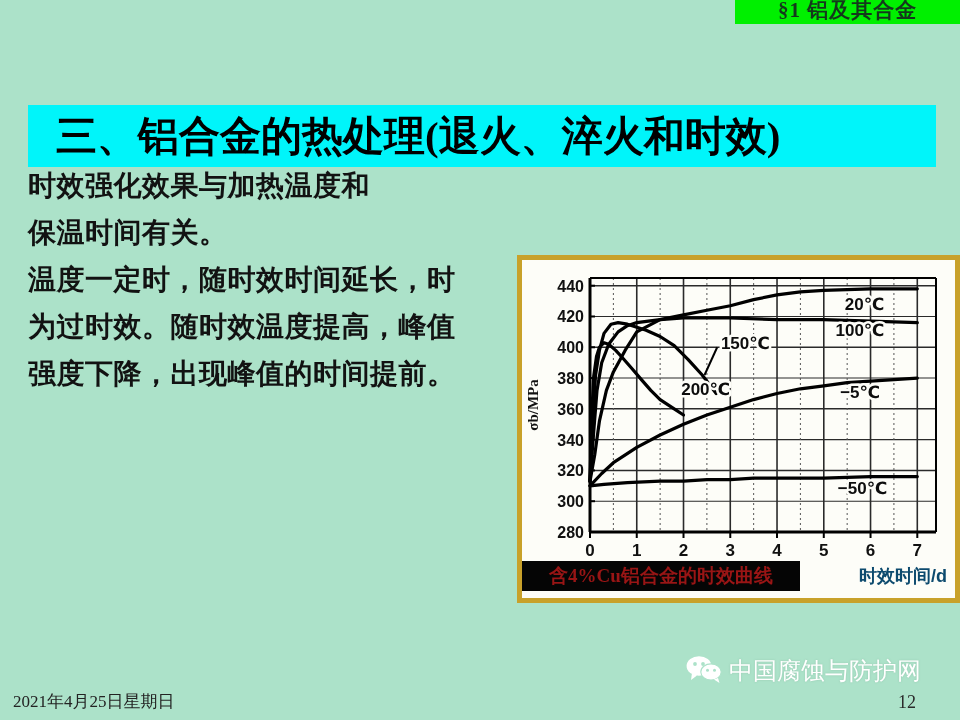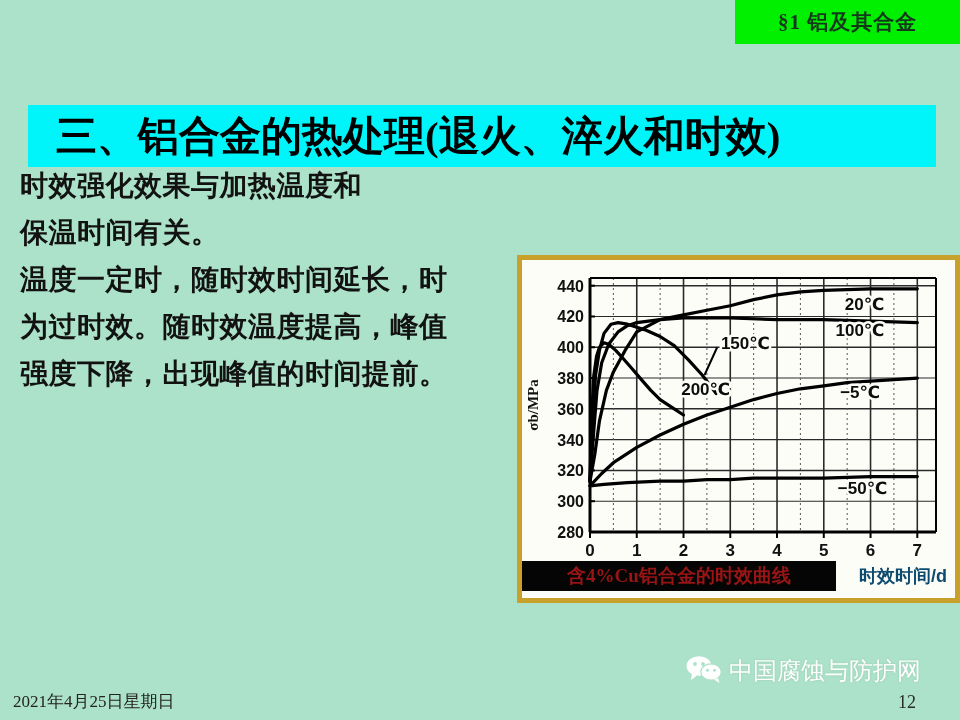--- a/index.html
+++ b/index.html
@@ -4,60 +4,60 @@
 <style>
   html,body{margin:0;padding:0;}
   body{
     width:960px;height:720px;overflow:hidden;
     background:#ace2c9;
     font-family:"Liberation Serif","DejaVu Serif",serif;
     position:relative;
   }
   
   #header-band{
-    position:absolute;left:735px;top:0;width:225px;height:44px;
+    position:absolute;left:735px;top:0;width:225px;height:24px;
     background:#00f000;
-    display:flex;align-items:center;justify-content:center;
+    display:flex;align-items:flex-end;justify-content:center;
   }
   #header-band .ht{
     font-size:21px;font-weight:bold;color:#14381c;letter-spacing:1px;
     white-space:nowrap;
   }
   
   #title-band{
     position:absolute;left:28px;top:63px;width:908px;height:62px;
     background:#00f5fa;
     display:flex;align-items:center;margin-top:42px;
   }
   #title-band .tt{
     font-size:41px;font-weight:bold;color:#000;
     padding-left:28px;white-space:nowrap;letter-spacing:0px;
   }
   
   #body-text{
-    position:absolute;left:20px;top:162px;width:520px;
+    position:absolute;left:28px;top:162px;width:520px;
     font-size:28px;font-weight:bold;color:#121212;
     line-height:47px;letter-spacing:0.5px;
   }
   #body-text .ln{white-space:nowrap;}
   
   #chart-panel{
     position:absolute;left:517px;top:255px;width:443px;height:348px;
     background:#fdfdf8;
     border:5px solid #c8a12a;
     box-sizing:border-box;
     overflow:hidden;
   }
   #plot-wrap{
     position:absolute;left:0;top:0;width:433px;height:338px;
   }
   #plot-svg{display:block;}
   
   #caption-bar{
-    position:absolute;left:0px;bottom:7px;width:314px;height:30px;
+    position:absolute;left:0px;bottom:7px;width:278px;height:30px;
     background:#050505;
     display:flex;align-items:center;justify-content:center;
   }
   #caption-bar .cap{
     font-size:19px;font-weight:bold;color:#991515;
     white-space:nowrap;letter-spacing:0px;
   }
   #xaxis-name{
     position:absolute;right:8px;bottom:10px;
     font-size:18px;font-weight:bold;color:#0c4a6e;

